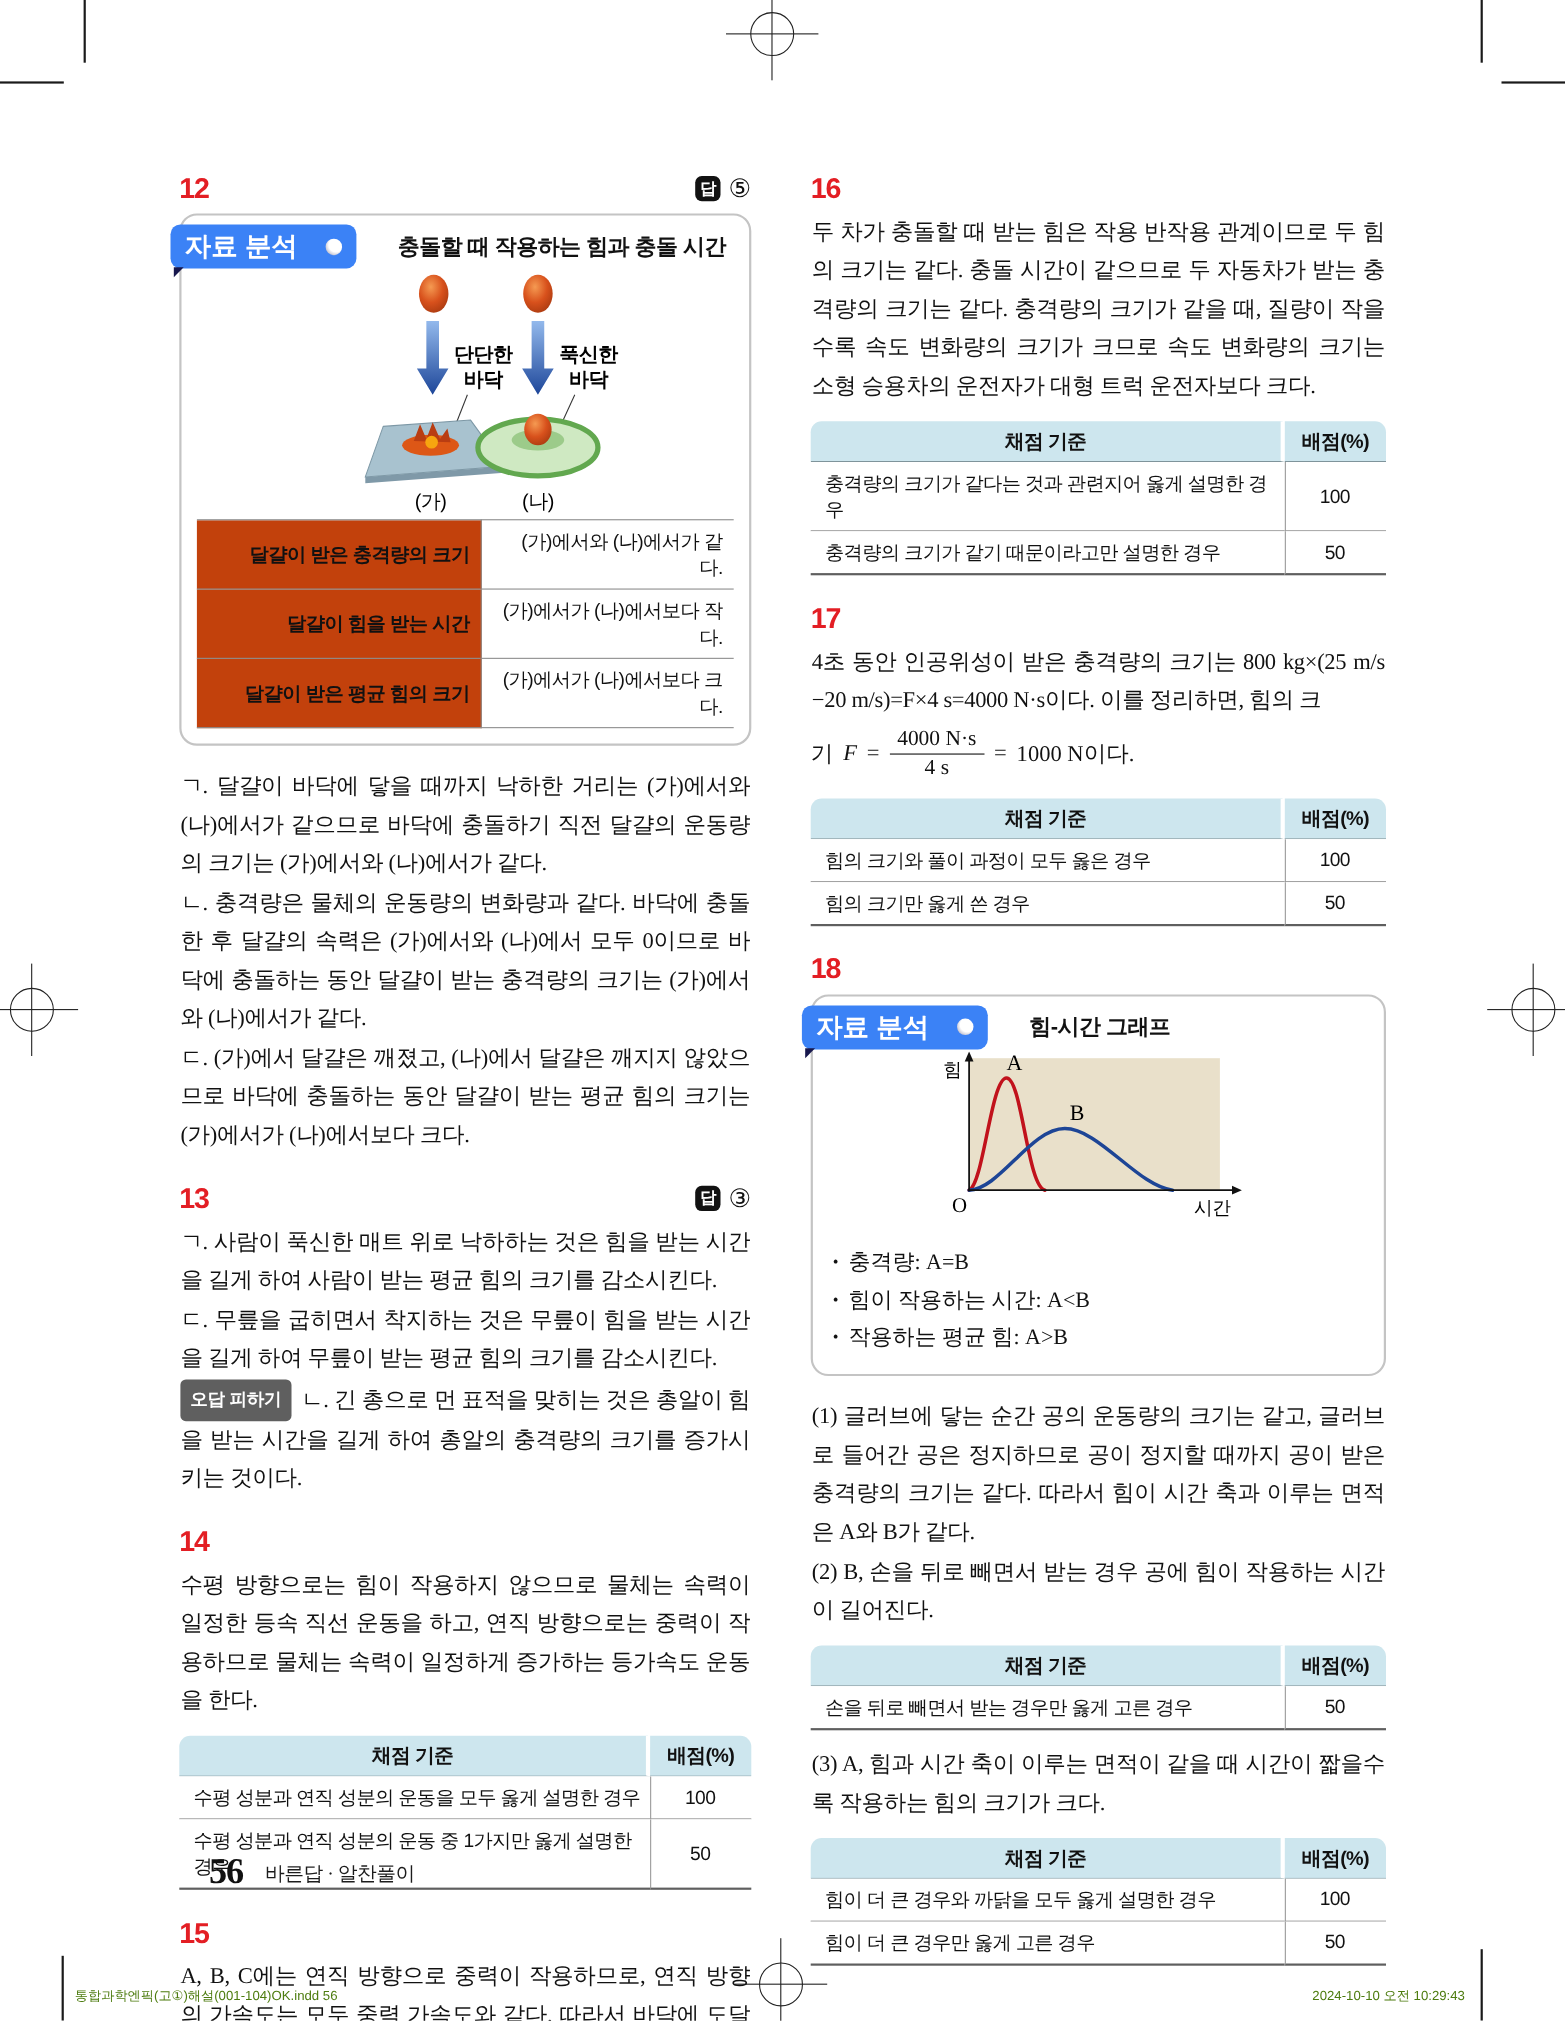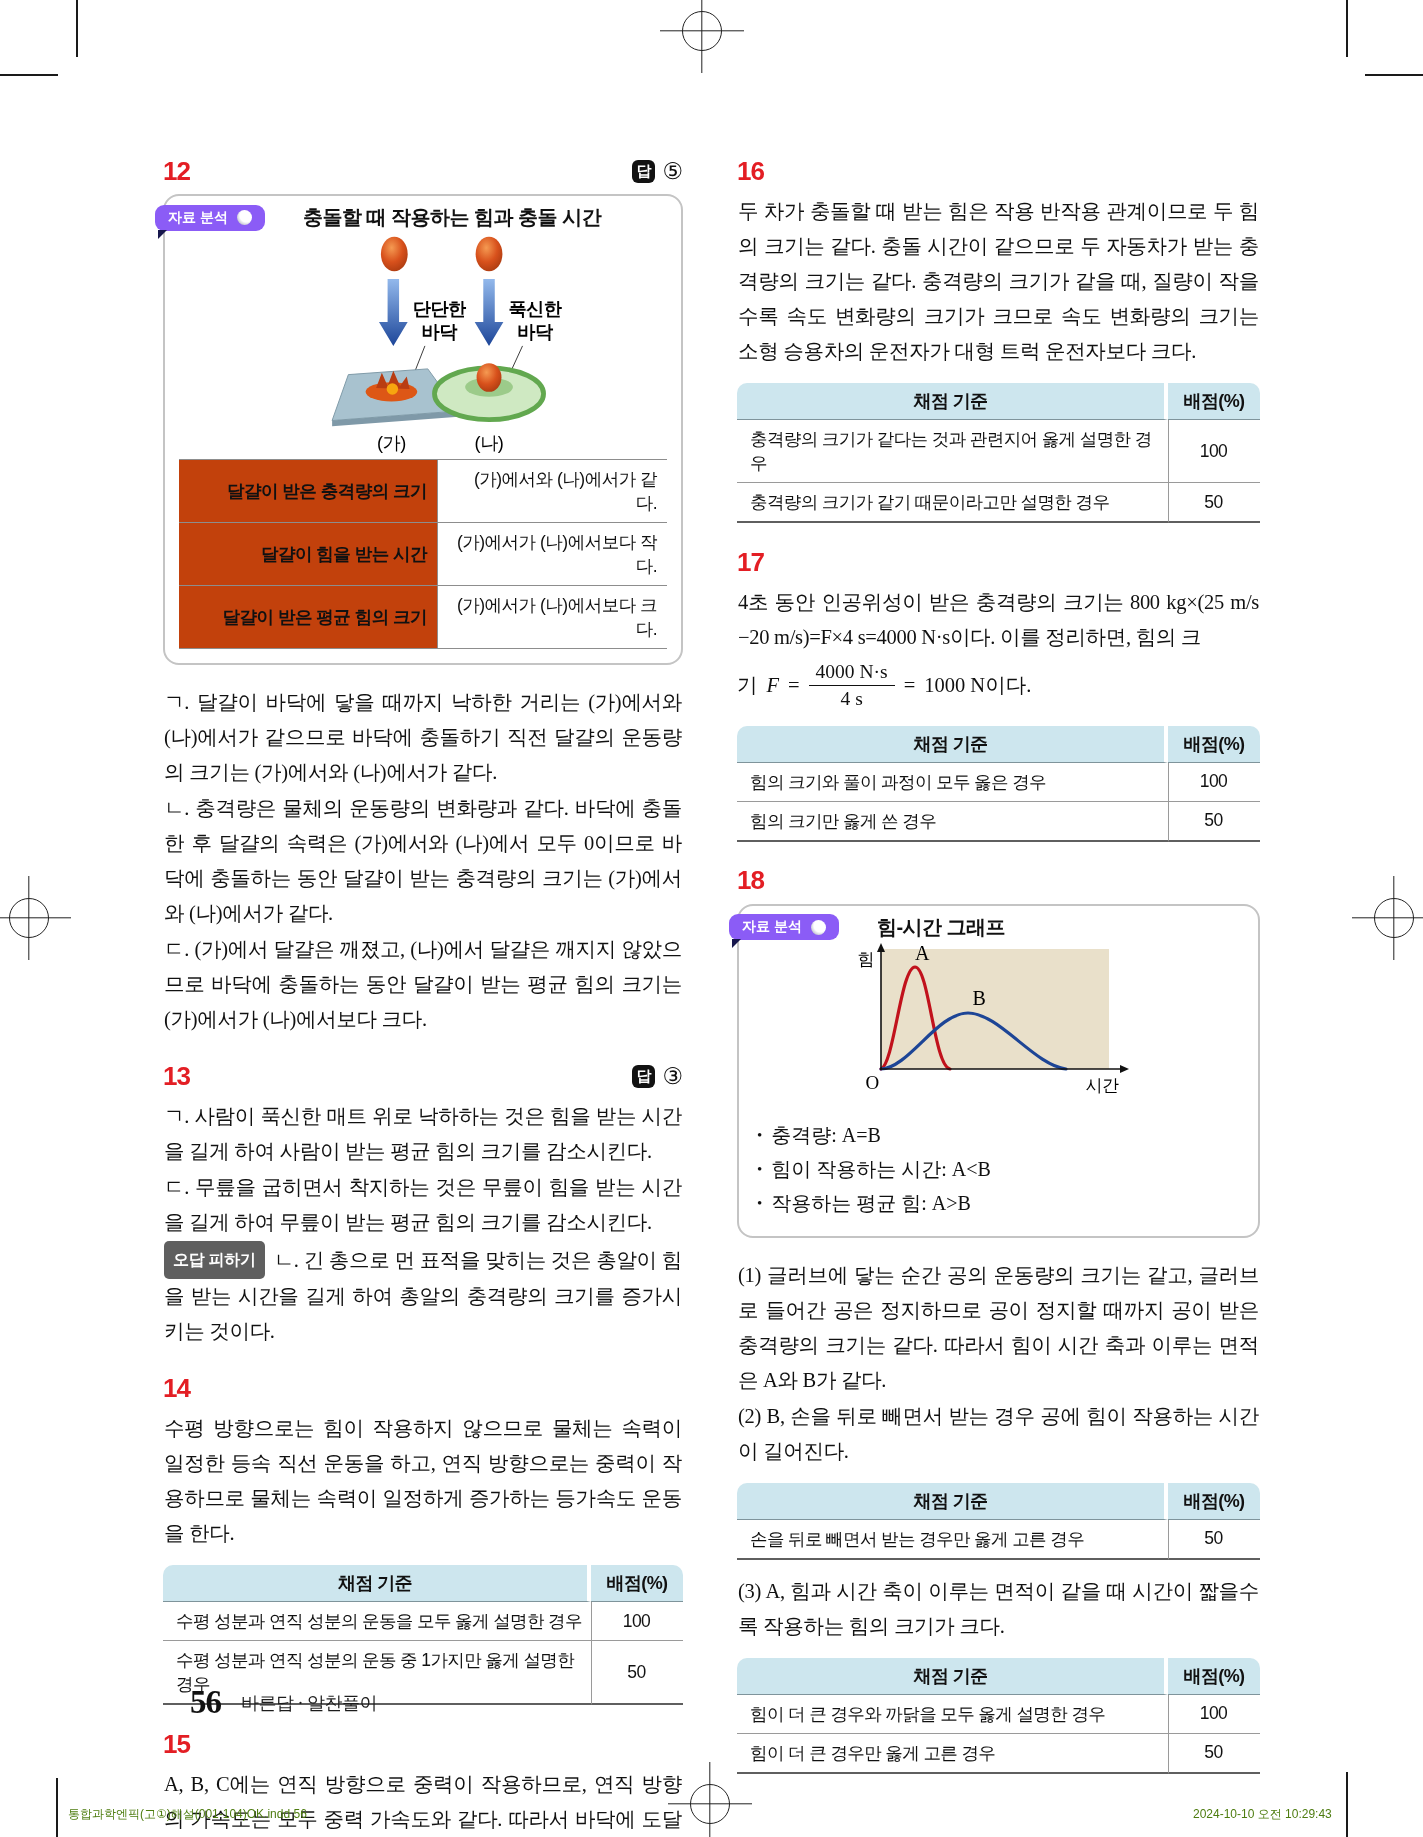--- a/index.html
+++ b/index.html
@@ -21,22 +21,22 @@
   .sec-head{display:flex;align-items:center;justify-content:space-between;height:30px;margin-bottom:8px;}
   .sec-num{font-family:"Liberation Sans","DejaVu Sans",sans-serif;font-weight:bold;color:#e31e24;font-size:26px;letter-spacing:-1px;}
   .answer{display:inline-flex;align-items:center;gap:7px;font-size:21px;}
   .answer-badge{width:23px;height:23px;background:#121212;color:#fff;border-radius:6px;display:inline-flex;align-items:center;justify-content:center;
     font-family:"Liberation Sans","DejaVu Sans",sans-serif;font-size:15px;font-weight:bold;}
   .answer-circ{font-size:23px;line-height:1;}
   .para{font-size:20.5px;line-height:35px;text-align:justify;letter-spacing:-0.3px;margin:1px;}
   
   .analysis-box{position:relative;border:2px solid #c4c4c4;border-radius:16px;margin:6px 0 20px;padding:8px 14px 14px;}
   .box-head{display:flex;align-items:center;gap:14px;margin:0 0 2px -24px;}
-  .analysis-badge{position:relative;background:#8b5cf6;color:#fff;font-family:"Liberation Sans","DejaVu Sans",sans-serif;
-    font-weight:bold;font-size:14px;padding:4px 13px;border-radius:9px;display:inline-flex;align-items:center;gap:9px;white-space:nowrap;}
+  .analysis-badge{position:relative;background:#3b82f6;color:#fff;font-family:"Liberation Sans","DejaVu Sans",sans-serif;
+    font-weight:bold;font-size:24px;padding:4px 13px;border-radius:9px;display:inline-flex;align-items:center;gap:25px;white-space:nowrap;}
   .analysis-badge::after{content:"";position:absolute;left:3px;bottom:-8px;width:0;height:0;
     border-top:9px solid #17174d;border-right:9px solid transparent;}
   .lens-icon{width:15px;height:15px;border-radius:50%;flex:0 0 15px;
     background:radial-gradient(circle at 62% 38%, #ffffff 48%, #8d8da8 100%);}
   .box-title{font-family:"Liberation Sans","DejaVu Sans",sans-serif;font-weight:bold;font-size:20px;letter-spacing:-0.5px;margin-left:24px;}
   .illus{display:block;margin:0 auto;}
   
   .egg-table{width:100%;border-collapse:collapse;font-family:"Liberation Sans","DejaVu Sans",sans-serif;font-size:17.5px;margin-top:4px;}
   .egg-table td{border-top:1.5px solid #8d8d8d;padding:7px 10px;letter-spacing:-0.5px;}
   .egg-table tr:last-child td{border-bottom:1.5px solid #8d8d8d;}

